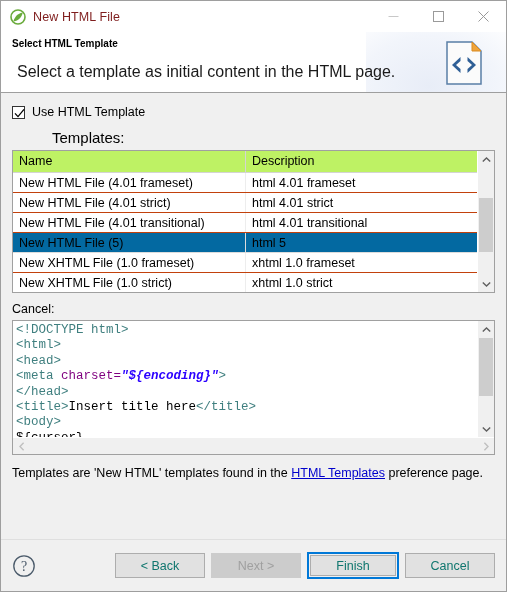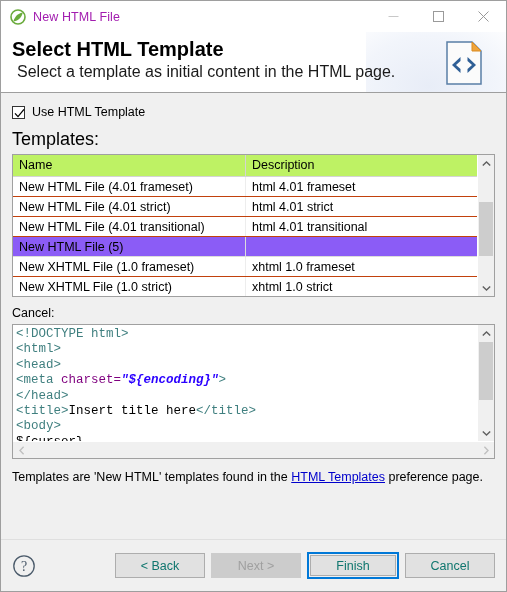--- a/index.html
+++ b/index.html
@@ -29,21 +29,21 @@
     flex: 0 0 auto;
     position: relative;
   }
   #app-icon {
     width: 16px; height: 16px;
     margin-left: 9px; margin-right: 7px;
     flex: 0 0 auto;
   }
   #title-text {
     font-size: 12.5px;
-    color: #a21caf;
+    color: #7f1d1d;
     letter-spacing: 0.1px;
   }
   #win-controls {
     position: absolute;
     right: 0; top: 0;
     height: 31px;
     display: flex;
   }
   .win-btn {
     width: 45px; height: 31px;
@@ -63,21 +63,21 @@
   #header-glow {
     position: absolute;
     right: -40px; top: -30px;
     width: 180px; height: 140px;
     background: radial-gradient(ellipse at 35% 60%, #e8edf7 0%, #f2f5fb 42%, #ffffff 72%);
     pointer-events: none;
   }
   #header-title {
     position: absolute;
     left: 11px; top: 6px;
-    font-size: 20px;
+    font-size: 10px;
     font-weight: bold;
     color: #000000;
   }
   #header-sub {
     position: absolute;
     left: 16px; top: 31px;
     font-size: 16px;
     color: #1a1a1a;
   }
   #header-image {
@@ -106,22 +106,23 @@
     border: 1px solid #333333;
     background: #ffffff;
     margin-right: 7px;
     position: relative;
     flex: 0 0 auto;
   }
   #usetpl-box svg { position: absolute; left: 1px; top: 1px; }
   #usetpl-label { font-size: 12.5px; color: #000; }
 
   #templates-label {
-    font-size: 18px; color: #000;
+    font-size: 15px; color: #000;
     margin-top: 9px;
+    margin-left: 40px;
   }
 
   
   #table-wrap {
     margin-top: 4px;
     height: 143px;
     border: 1px solid #a0a0a0;
     background: #ffffff;
     display: flex;
     overflow: hidden;
@@ -148,21 +149,21 @@
     white-space: nowrap;
   }
   .th.name { width: 233px; border-right: 1px solid #d4d4d4; flex: 0 0 auto; }
   .th.desc { flex: 1 1 auto; }
   #tbody { flex: 1 1 auto; overflow: hidden; }
   .trow {
     display: flex;
     height: 20px;
     border-bottom: 1px solid #c2410c;
   }
-  .trow.selected { background: #8b5cf6; border-bottom-color: #dcdcdc; flex-direction: column; }
+  .trow.selected { background: #0369a1; border-bottom-color: #dcdcdc; }
   .td {
     font-size: 12.5px;
     color: #000;
     padding-left: 6px;
     line-height: 20px;
     white-space: nowrap;
     overflow: hidden;
   }
   .td.name { width: 233px; flex: 0 0 auto; border-right: 1px solid #ededed; }
   .trow.selected .td.name { border-right-color: #dcdcdc; }

